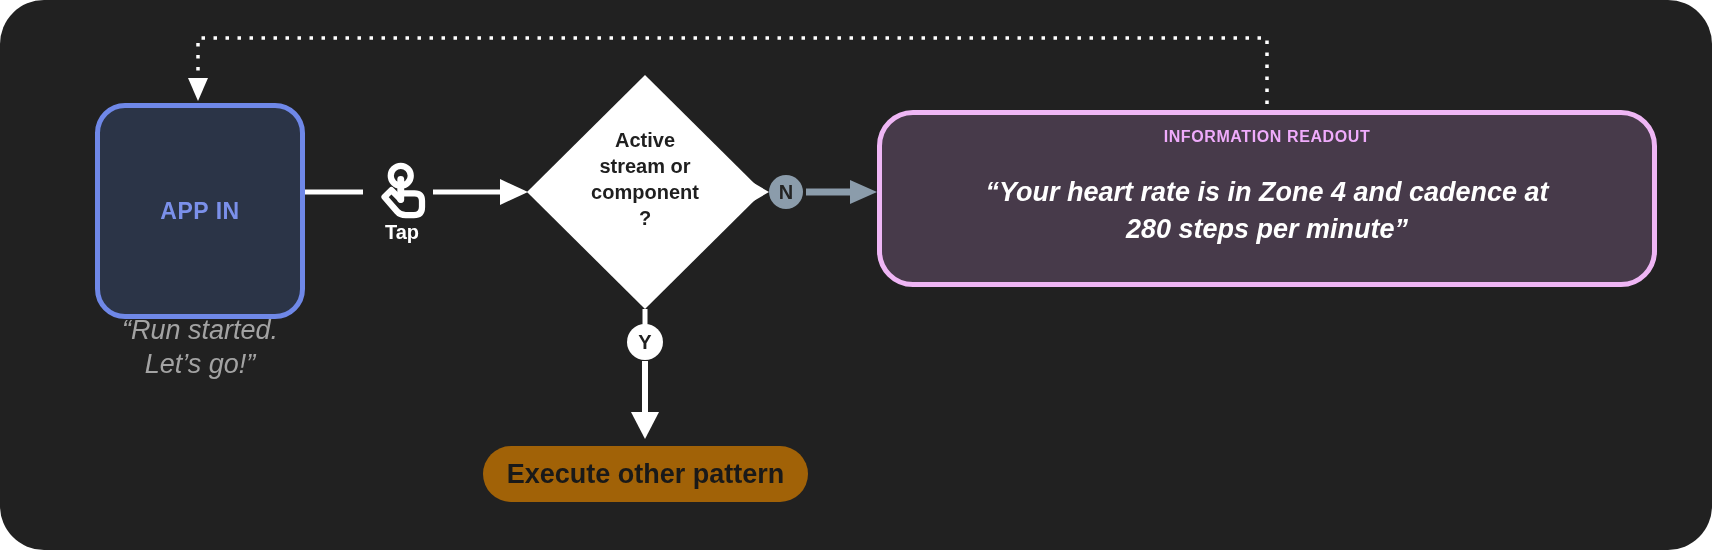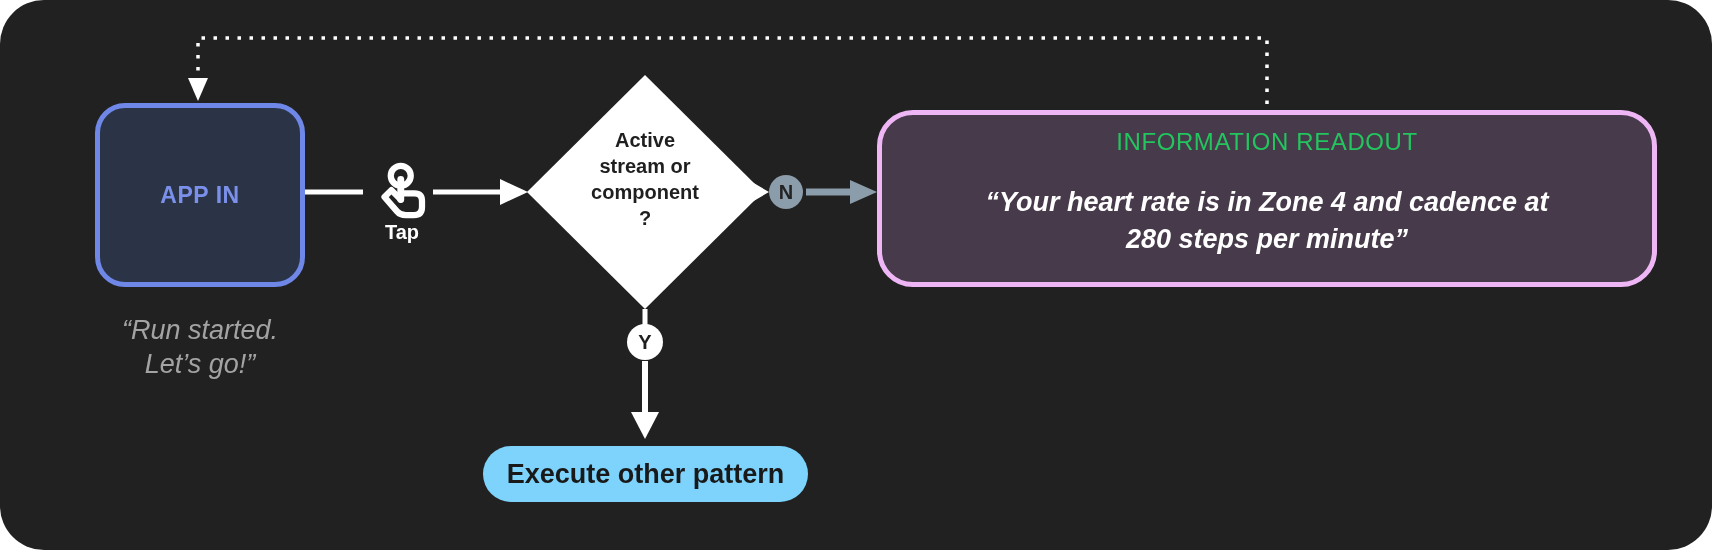--- a/index.html
+++ b/index.html
@@ -9,21 +9,21 @@
     width:1712px;height:550px;
     background:#212121;
     border-radius:44px;
     overflow:hidden;
     font-family:"Liberation Sans","DejaVu Sans",sans-serif;
   }
   .layer{position:absolute;left:0;top:0;width:1712px;height:550px;}
 
   
   .app-box{
-    position:absolute;left:95px;top:103px;width:210px;height:184px;
+    position:absolute;left:95px;top:103px;width:210px;height:216px;
     background:#2b3447;border:5px solid #6f88e8;border-radius:30px;
     display:flex;align-items:center;justify-content:center;text-align:center;
   }
   .app-label{color:#7b90ea;font-weight:bold;font-size:23px;line-height:30px;letter-spacing:.5px;}
   .app-label span{display:block;}
 
   
   .caption{
     position:absolute;left:70px;top:313px;width:260px;
     text-align:center;color:#a3a3a3;font-style:italic;font-size:27px;line-height:34px;
@@ -52,31 +52,31 @@
   }
   .badge-n{left:769px;top:175px;width:34px;height:34px;background:#8b9cab;color:#232323;}
   .badge-y{left:627px;top:324px;width:36px;height:36px;background:#ffffff;color:#1f1f1f;}
 
   
   .readout{
     position:absolute;left:877px;top:110px;width:780px;height:177px;
     background:#473a4a;border:5px solid #efb6f5;border-radius:36px;
     text-align:center;padding-top:13px;
   }
-  .readout-title{color:#22c55e;font-weight:normal;font-size:24px;letter-spacing:.6px;}
+  .readout-title{color:#f0abfc;font-weight:bold;font-size:16px;letter-spacing:.6px;}
   .readout-quote{
     margin-top:28px;color:#ffffff;font-weight:bold;font-style:italic;
     font-size:27px;line-height:37px;
   }
   .readout-quote span{display:block;}
 
   
   .action-pill{
     position:absolute;left:483px;top:446px;width:325px;height:56px;
-    background:#7dd3fc;border-radius:28px;
+    background:#a16207;border-radius:28px;
     display:flex;align-items:center;justify-content:center;
     color:#191919;font-weight:bold;font-size:27px;
   }
 </style>
 </head>
 <body>
 
 <div class="canvas">
 
   <svg class="layer" viewBox="0 0 1712 550">

